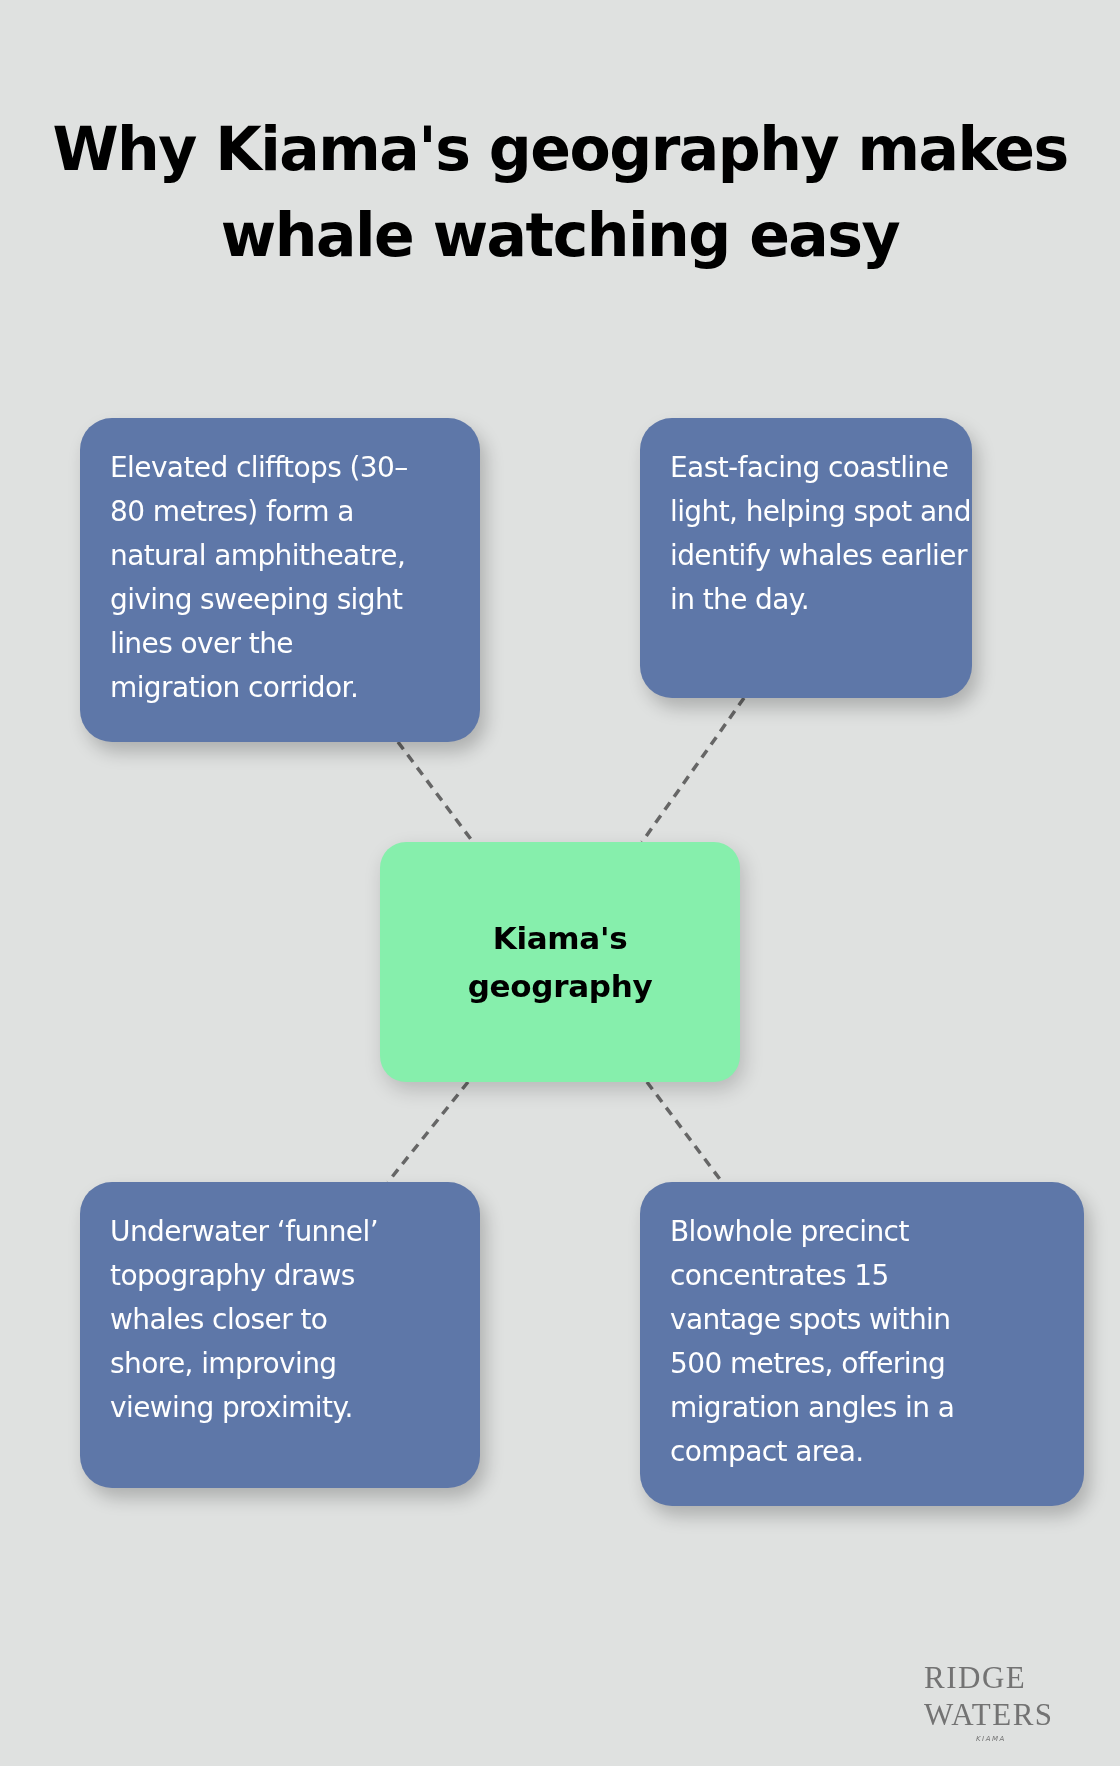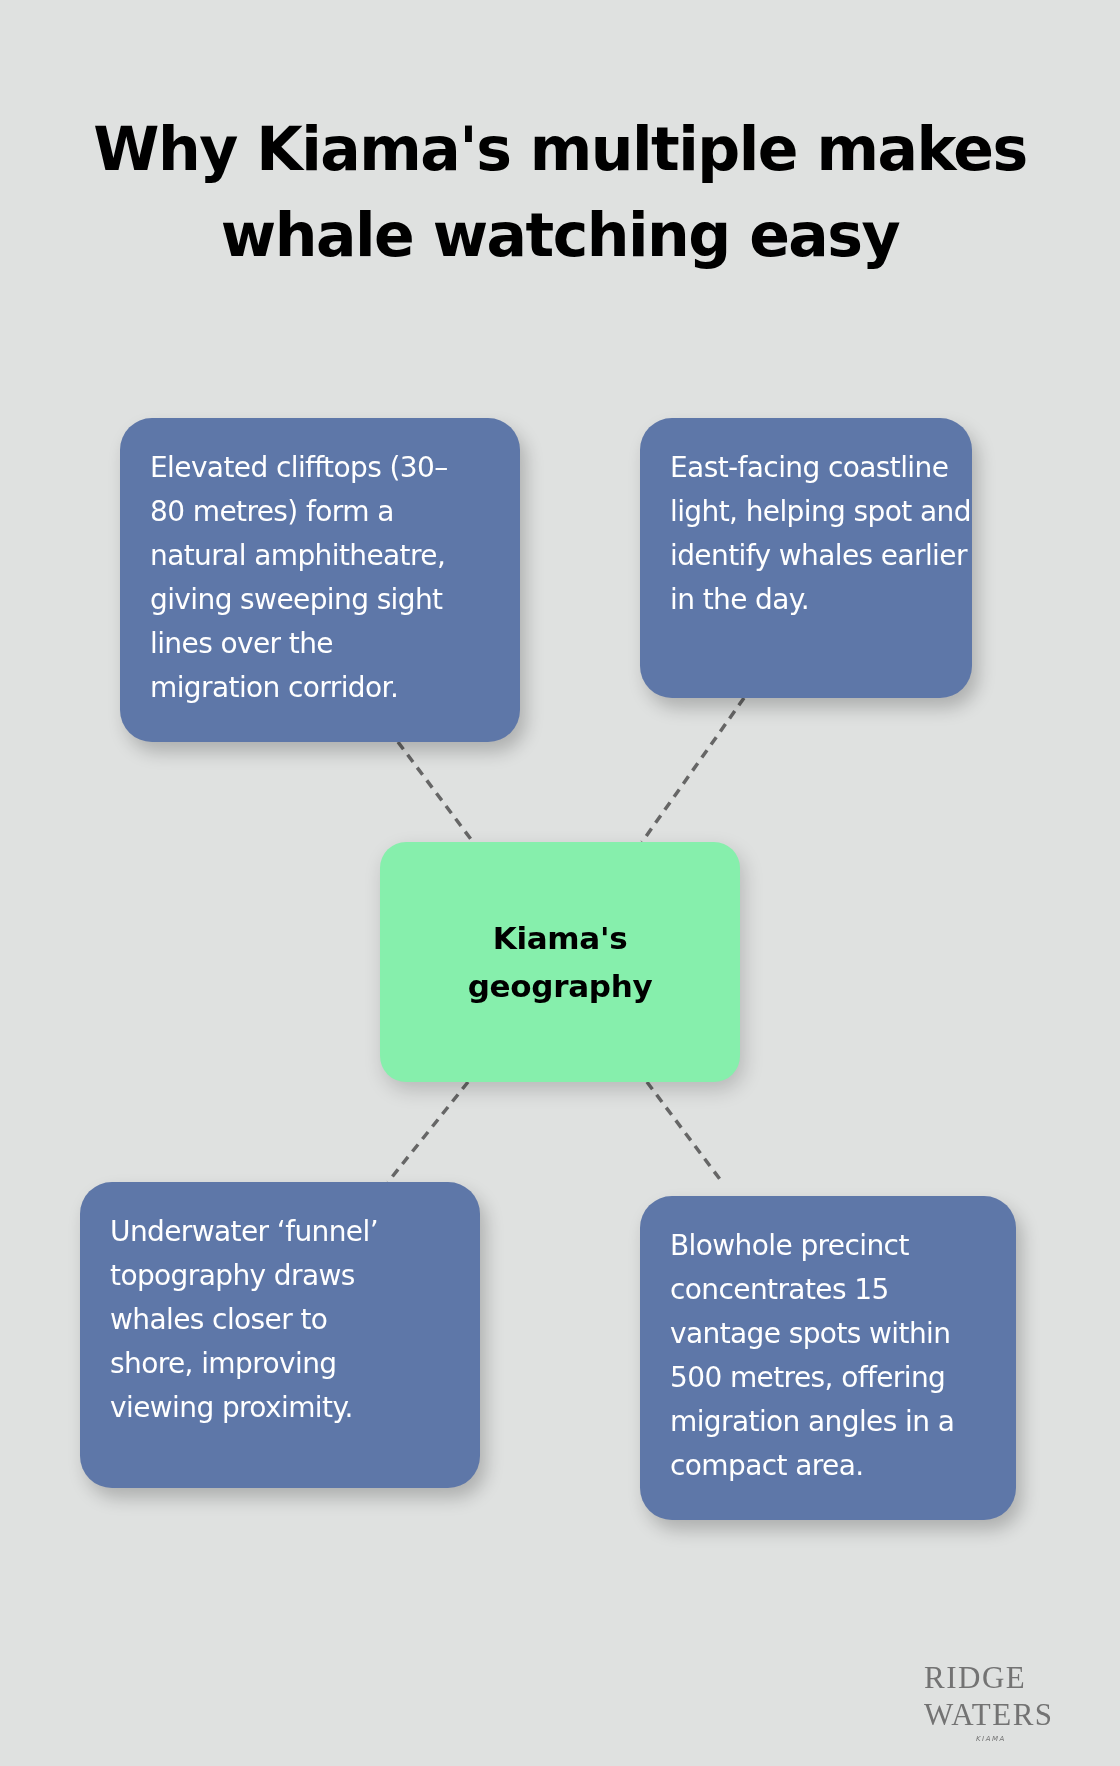--- a/index.html
+++ b/index.html
@@ -43,24 +43,24 @@
       border-radius: 32px;
       box-shadow: 6px 10px 18px rgba(0,0,0,0.22);
       color: #ffffff;
       padding: 28px 24px 0 30px;
       font-family: "DejaVu Sans", sans-serif;
       font-size: 28px;
       line-height: 44px;
       letter-spacing: -0.6px;
     }
     .box .line { display: block; white-space: nowrap; }
-    #box-tl { left: 80px; top: 418px; width: 400px; height: 324px; margin-left: 40px; }
+    #box-tl { left: 80px; top: 418px; width: 400px; height: 324px; }
     #box-tr { left: 640px; top: 418px; width: 332px; height: 280px; }
     #box-bl { left: 80px; top: 1182px; width: 400px; height: 306px; }
-    #box-br { left: 640px; top: 1182px; width: 376px; height: 324px; margin-top: 14px; }
+    #box-br { left: 640px; top: 1182px; width: 444px; height: 324px; }
     .center-box {
       position: absolute;
       left: 380px;
       top: 842px;
       width: 360px;
       height: 240px;
       box-sizing: border-box;
       background: #86efac;
       border-radius: 26px;
       box-shadow: 4px 8px 20px rgba(0,0,0,0.18);
@@ -101,21 +101,21 @@
       letter-spacing: 1.5px;
       margin-left: 52px;
       margin-top: 2px;
       font-style: italic;
     }
   </style>
 </head>
 <body>
 
 <div class="title">
-  <span>Why Kiama's multiple makes</span>
+  <span>Why Kiama's geography makes</span>
   <span>whale watching easy</span>
 </div>
 
 <svg class="connectors" viewBox="0 0 1120 1766" xmlns="http://www.w3.org/2000/svg">
   <g stroke="#666666" stroke-width="3.5" stroke-dasharray="9 7" fill="none">
     <line x1="398" y1="742" x2="473" y2="842"></line>
     <line x1="744" y1="698" x2="642" y2="842"></line>
     <line x1="468" y1="1082" x2="388" y2="1182"></line>
     <line x1="647" y1="1082" x2="722" y2="1182"></line>
   </g>

